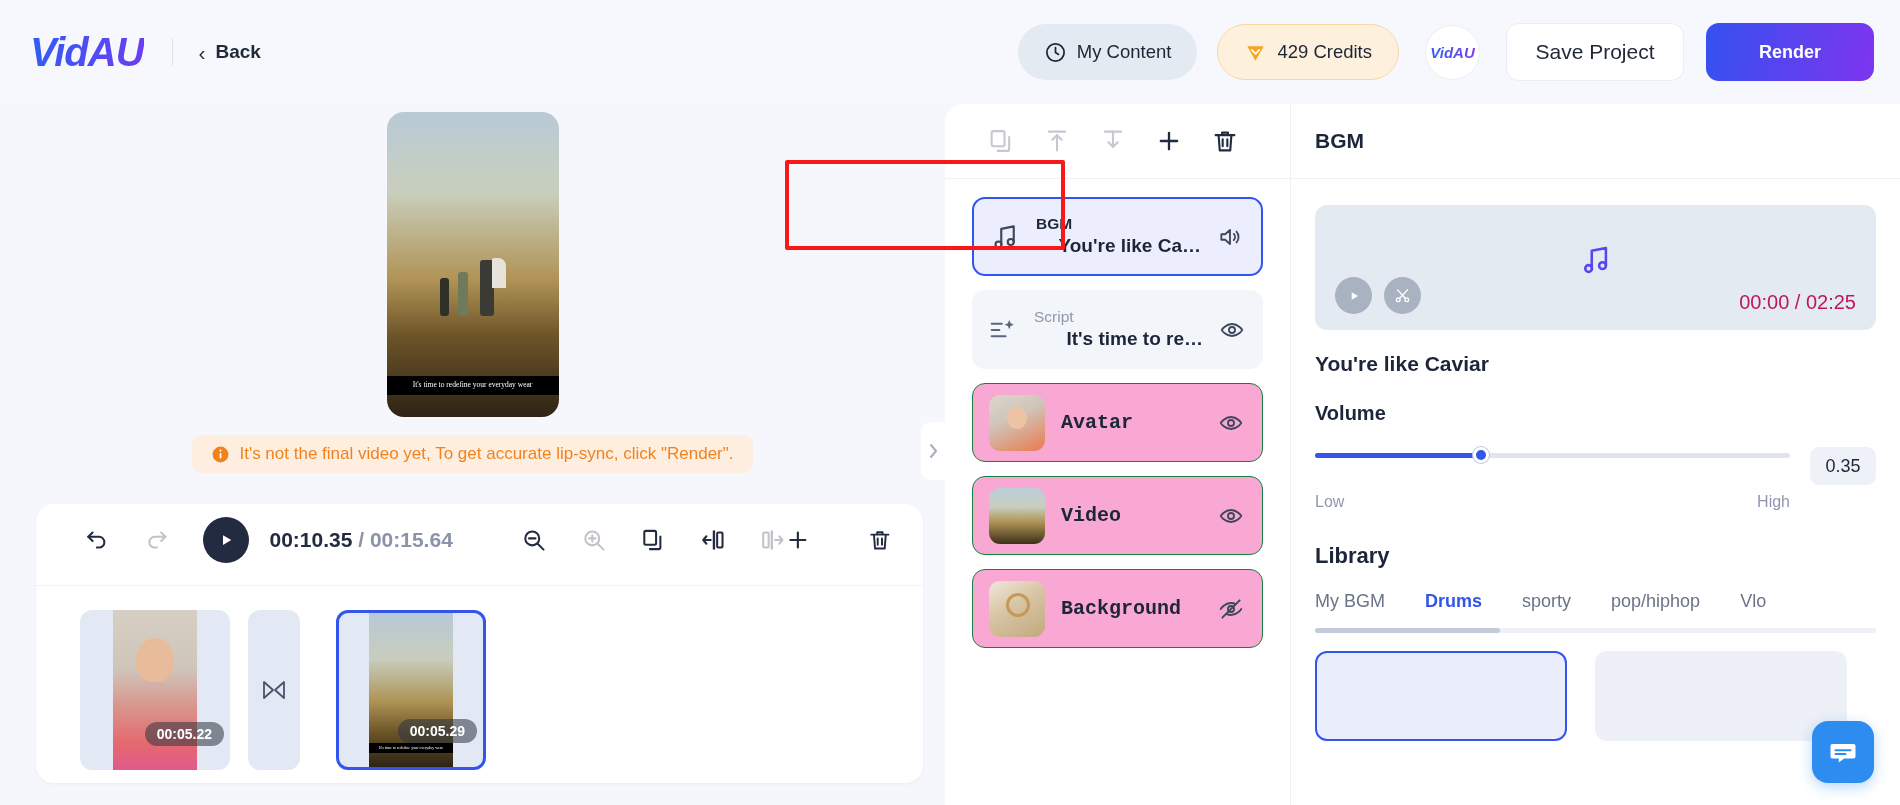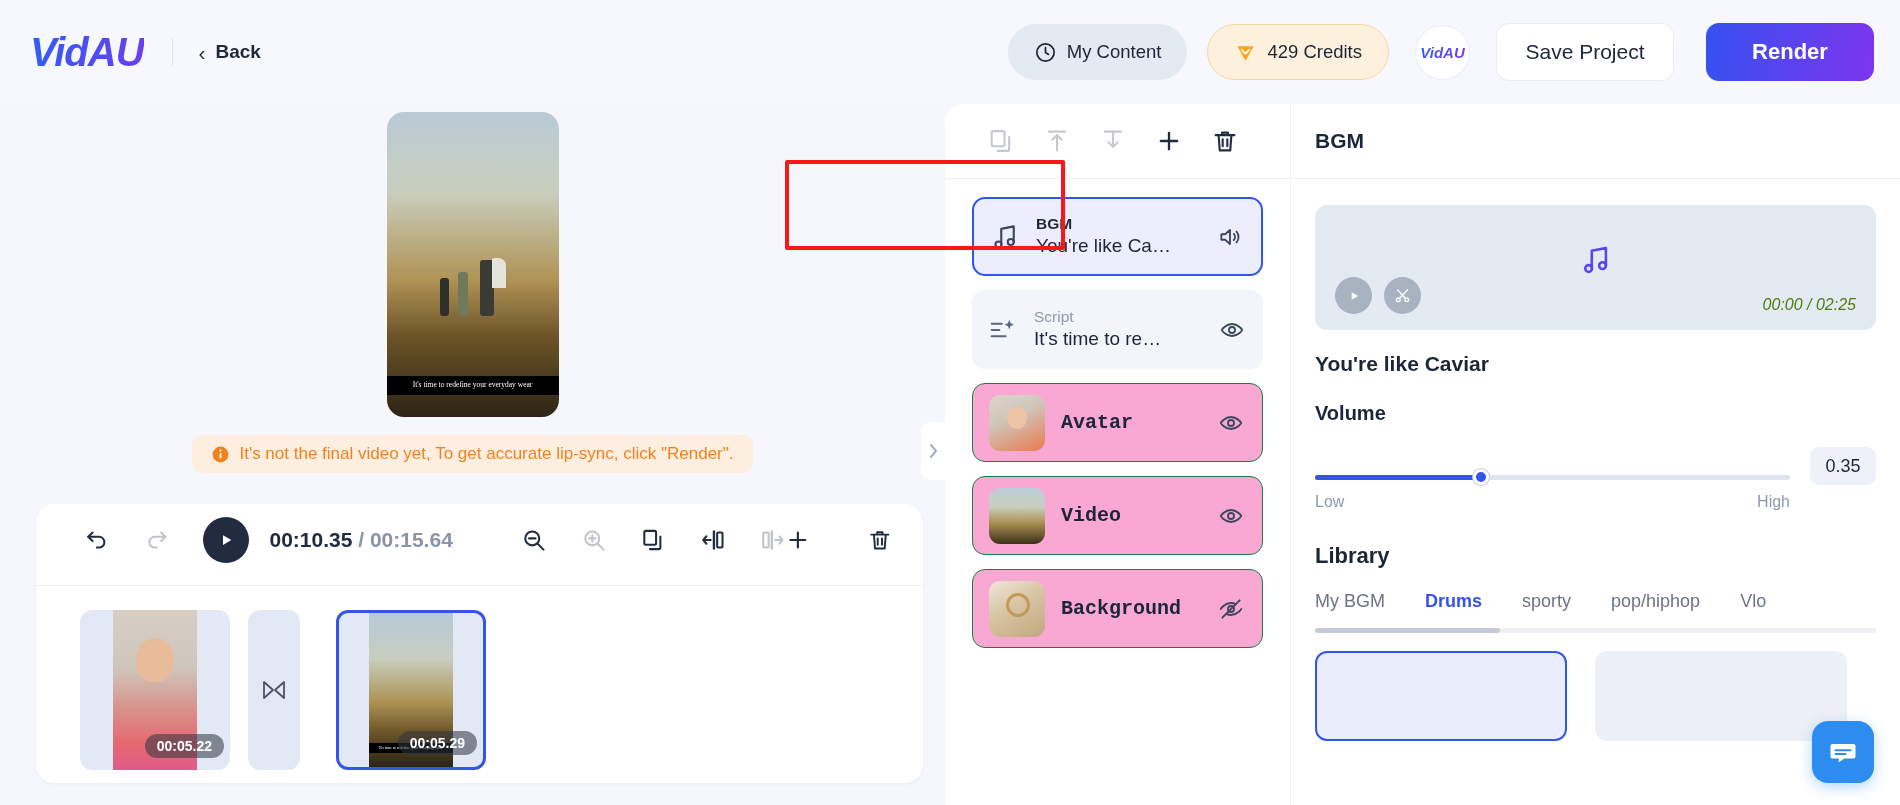--- a/index.html
+++ b/index.html
@@ -55,24 +55,24 @@
     -webkit-background-clip: text; background-clip: text;
     -webkit-text-fill-color: transparent; color: #4b44f0;
   }
   .btn-save {
     height: 58px; min-width: 178px; padding: 0 24px; margin-left: 26px;
     border-radius: 13px; background: #fff; border: 1px solid #ececf4;
     font-size: 21px; color: #20283a; cursor: pointer;
     display: flex; align-items: center; justify-content: center;
   }
   .btn-render {
-    height: 58px; min-width: 168px; padding: 0 30px; margin-left: 32px;
+    height: 58px; min-width: 168px; padding: 0 30px; margin-left: 22px;
     border-radius: 13px; cursor: pointer;
     background: linear-gradient(100deg, #3551f0 0%, #7e35ee 100%);
-    color: #fff; font-size: 22px; font-weight: bold;
+    color: #fff; font-size: 18px; font-weight: bold;
     display: flex; align-items: center; justify-content: center;
   }
 
   
   .body { flex: 1 1 auto; display: flex; min-height: 0; position: relative; }
 
   
   .left-col { width: 945px; flex: 0 0 945px; display: flex; flex-direction: column; position: relative; }
   .preview-zone {
     flex: 0 0 400px; display: flex; flex-direction: column;
@@ -157,21 +157,21 @@
   .thumb-field {
     width: 100%; height: 100%;
     background: linear-gradient(180deg,#b7c9d6 0%,#c8cdbd 30%,#ad9254 58%,#6a5327 78%,#2c2415 100%);
     position: relative;
   }
   .thumb-field .mini-cap {
     position:absolute; left:0; right:0; bottom:14px; background:#000; color:#fff;
     font-family:"Liberation Serif", serif; font-size:4px; text-align:center; padding:2px 3px; line-height:1.3;
   }
   .dur-badge {
-    position: absolute; right: 6px; bottom: 12px;
+    position: absolute; right: 6px; bottom: 24px;
     background: rgba(46,52,64,.55); color: #fff;
     font-size: 14px; font-weight: bold; border-radius: 14px; padding: 4px 12px;
   }
   .transition {
     width: 52px; height: 160px; border-radius: 12px; background: #e3e9f4;
     margin: 0 18px; display: flex; align-items: center; justify-content: center;
     cursor: pointer; flex: 0 0 52px;
   }
   .clip-gap { width: 18px; flex: 0 0 18px; }
 
@@ -199,21 +199,21 @@
   .layer.active { background: #eceefd; border: 2px solid #2f55ef; }
   .layer-ic { width: 30px; height: 30px; flex: 0 0 30px; display: block; }
   .layer-thumb { width: 56px; height: 56px; border-radius: 11px; flex: 0 0 56px; overflow: hidden; }
   .lt-person { background: linear-gradient(155deg,#ddd6cd 0%,#cfc5b9 40%,#ea7a4f 100%); position: relative; }
   .lt-person:after { content:""; position:absolute; left:50%; top:22%; transform:translateX(-50%); width:20px; height:22px; border-radius:50%; background:#ecc4a4; }
   .lt-field { background: linear-gradient(180deg,#bccedb 0%,#c9cfbe 34%,#ab9052 62%,#3c3019 100%); }
   .lt-bg { background: linear-gradient(150deg,#efe7dc 0%,#d8c4a3 45%,#c2a87f 100%); position:relative; }
   .lt-bg:after { content:""; position:absolute; left:30%; top:22%; width:18px; height:18px; border:3px solid #c49a58; border-radius:50%; }
   .layer-txt { flex: 1 1 auto; min-width: 0; }
   .layer-sub { font-size: 15.5px; color: #8e97ad; line-height: 1.25; }
-  .layer-title { font-size: 19px; font-weight: normal; color: #1d2639; line-height: 1.3; white-space: nowrap; overflow: hidden; text-overflow: ellipsis; }
+  .layer-title { font-size: 19px; font-weight: bold; color: #1d2639; line-height: 1.3; white-space: nowrap; overflow: hidden; text-overflow: ellipsis; text-align: right; }
   .layer-name { font-size: 20px; font-weight: bold; color: #1d2639; }
   .layer-act { width: 26px; height: 26px; flex: 0 0 26px; display: block; cursor: pointer; }
   .red-box {
     position: absolute; pointer-events: none;
     border: 4px solid #f91818; border-radius: 2px;
     left: 785px; top: 160px; width: 280px; height: 90px; z-index: 40;
   }
   .collapse-tab {
     position: absolute; left: -24px; top: 318px;
     width: 24px; height: 58px; background: #fff;
@@ -235,24 +235,24 @@
   .audio-card {
     height: 125px; border-radius: 12px; background: #e4eaf2;
     position: relative; display: flex; align-items: flex-end; padding: 0 20px 16px 20px;
   }
   .acard-note { position: absolute; left: 50%; top: 38px; transform: translateX(-50%); width: 34px; height: 34px; }
   .ac-btn {
     width: 37px; height: 37px; border-radius: 50%; background: #a9b2c0;
     display: flex; align-items: center; justify-content: center; cursor: pointer; flex: 0 0 37px;
   }
   .ac-btn + .ac-btn { margin-left: 12px; }
-  .ac-time { margin-left: auto; font-size: 16px; color: #4d7c0f; font-style: italic; }
+  .ac-time { margin-left: auto; font-size: 20px; color: #be185d; }
   .track-title { font-size: 21px; font-weight: bold; color: #1d2639; margin-top: 22px; }
   .vol-label { font-size: 20px; font-weight: bold; color: #1d2639; margin-top: 26px; }
-  .vol-row { display: flex; align-items: flex-end; gap: 20px; margin-top: 22px; }
+  .vol-row { display: flex; align-items: flex-start; gap: 20px; margin-top: 22px; }
   .slider { position: relative; flex: 1 1 auto; height: 16px; cursor: pointer; }
   .slider-track { position: absolute; top: 6px; left: 0; right: 0; height: 5px; border-radius: 3px; background: #dfe4ee; }
   .slider-fill { position: absolute; top: 6px; left: 0; height: 5px; border-radius: 3px; background: #3355ec; width: 35%; }
   .slider-knob {
     position: absolute; top: 0; left: 35%; width: 16px; height: 16px; margin-left: -8px;
     border-radius: 50%; background: #3355ec; border: 3px solid #fff;
     box-shadow: 0 0 0 1px #bcc6e8;
   }
   .vol-value {
     width: 66px; flex: 0 0 66px; height: 38px; border-radius: 9px; background: #eef1f7;

